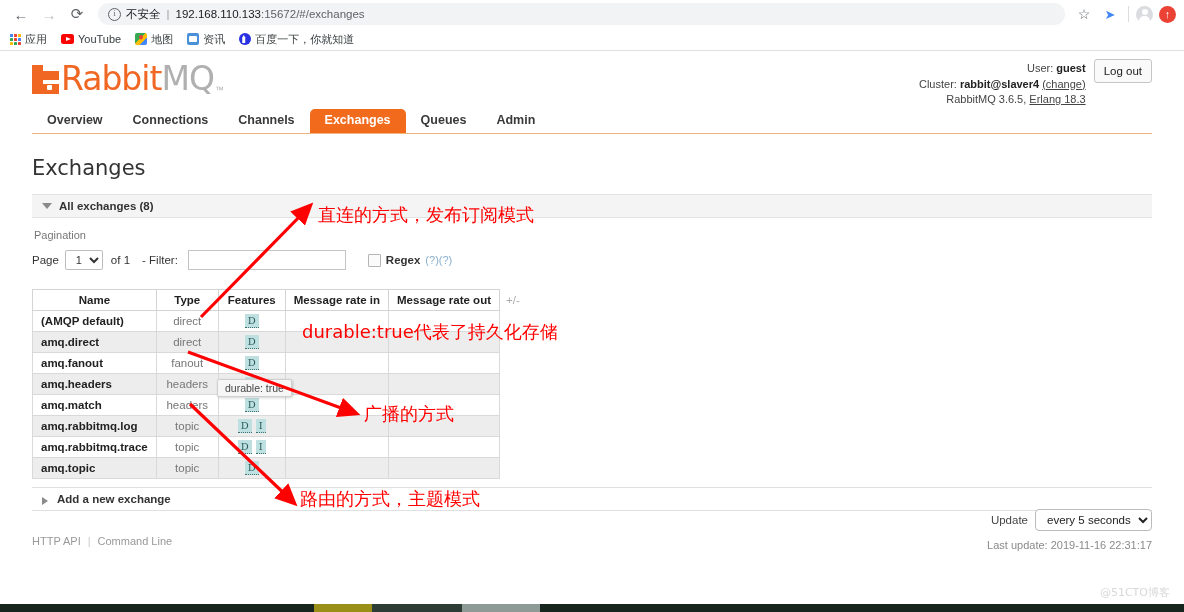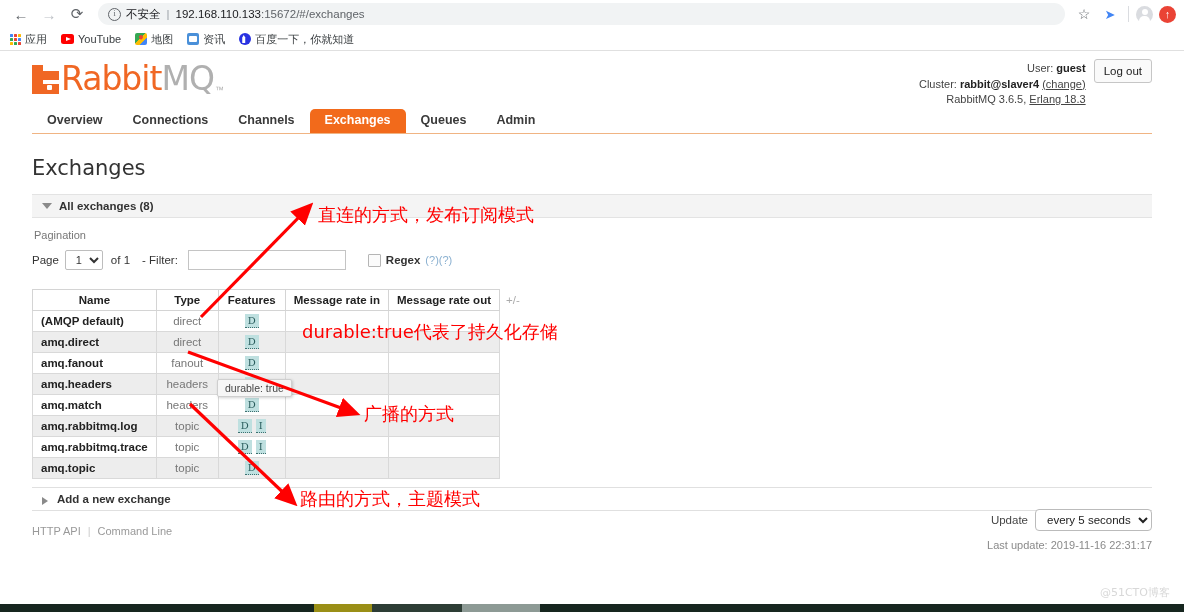--- a/index.html
+++ b/index.html
@@ -405,21 +405,21 @@
     border-top: 1px solid #e0e0e0;
     border-bottom: 1px solid #e0e0e0;
     background: #fff;
     padding: 5px 10px;
     font-size: 11.5px;
     font-weight: bold;
     color: #333;
     display: flex; align-items: flex-end; gap: 9px;
   }
   .footer-links {
-    margin-top: 14px;
+    margin-top: 24px;
     font-size: 11px;
     color: #999;
     display: flex; align-items: center; gap: 7px;
   }
   .footer-links span.div { color: #ccc; }
   .update-block {
     position: absolute; right: 32px; bottom: 60px;
     text-align: right;
     font-size: 11.5px;
     color: #444;

